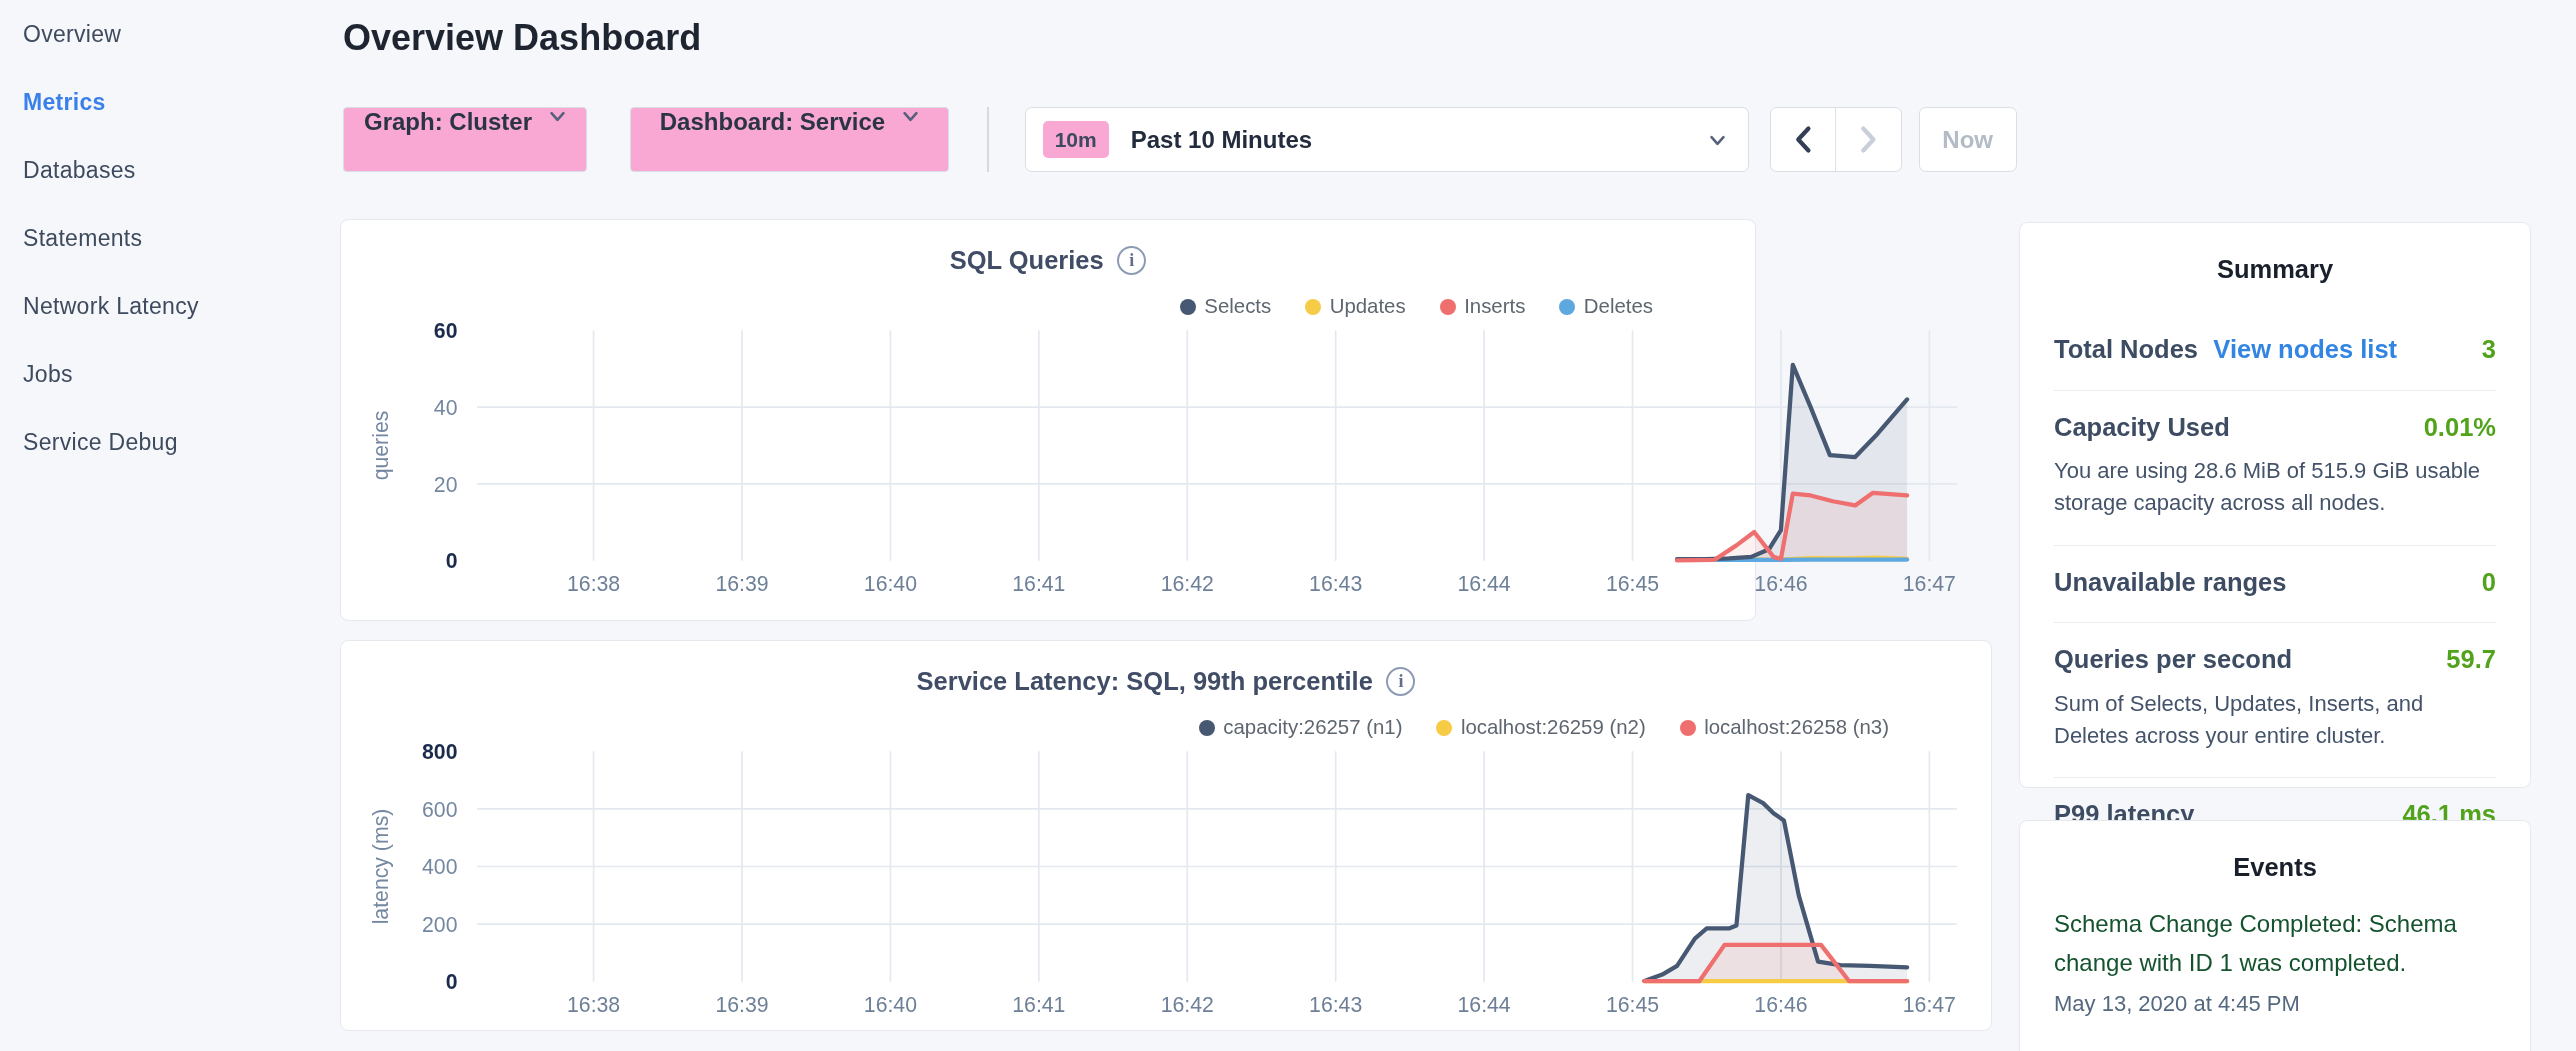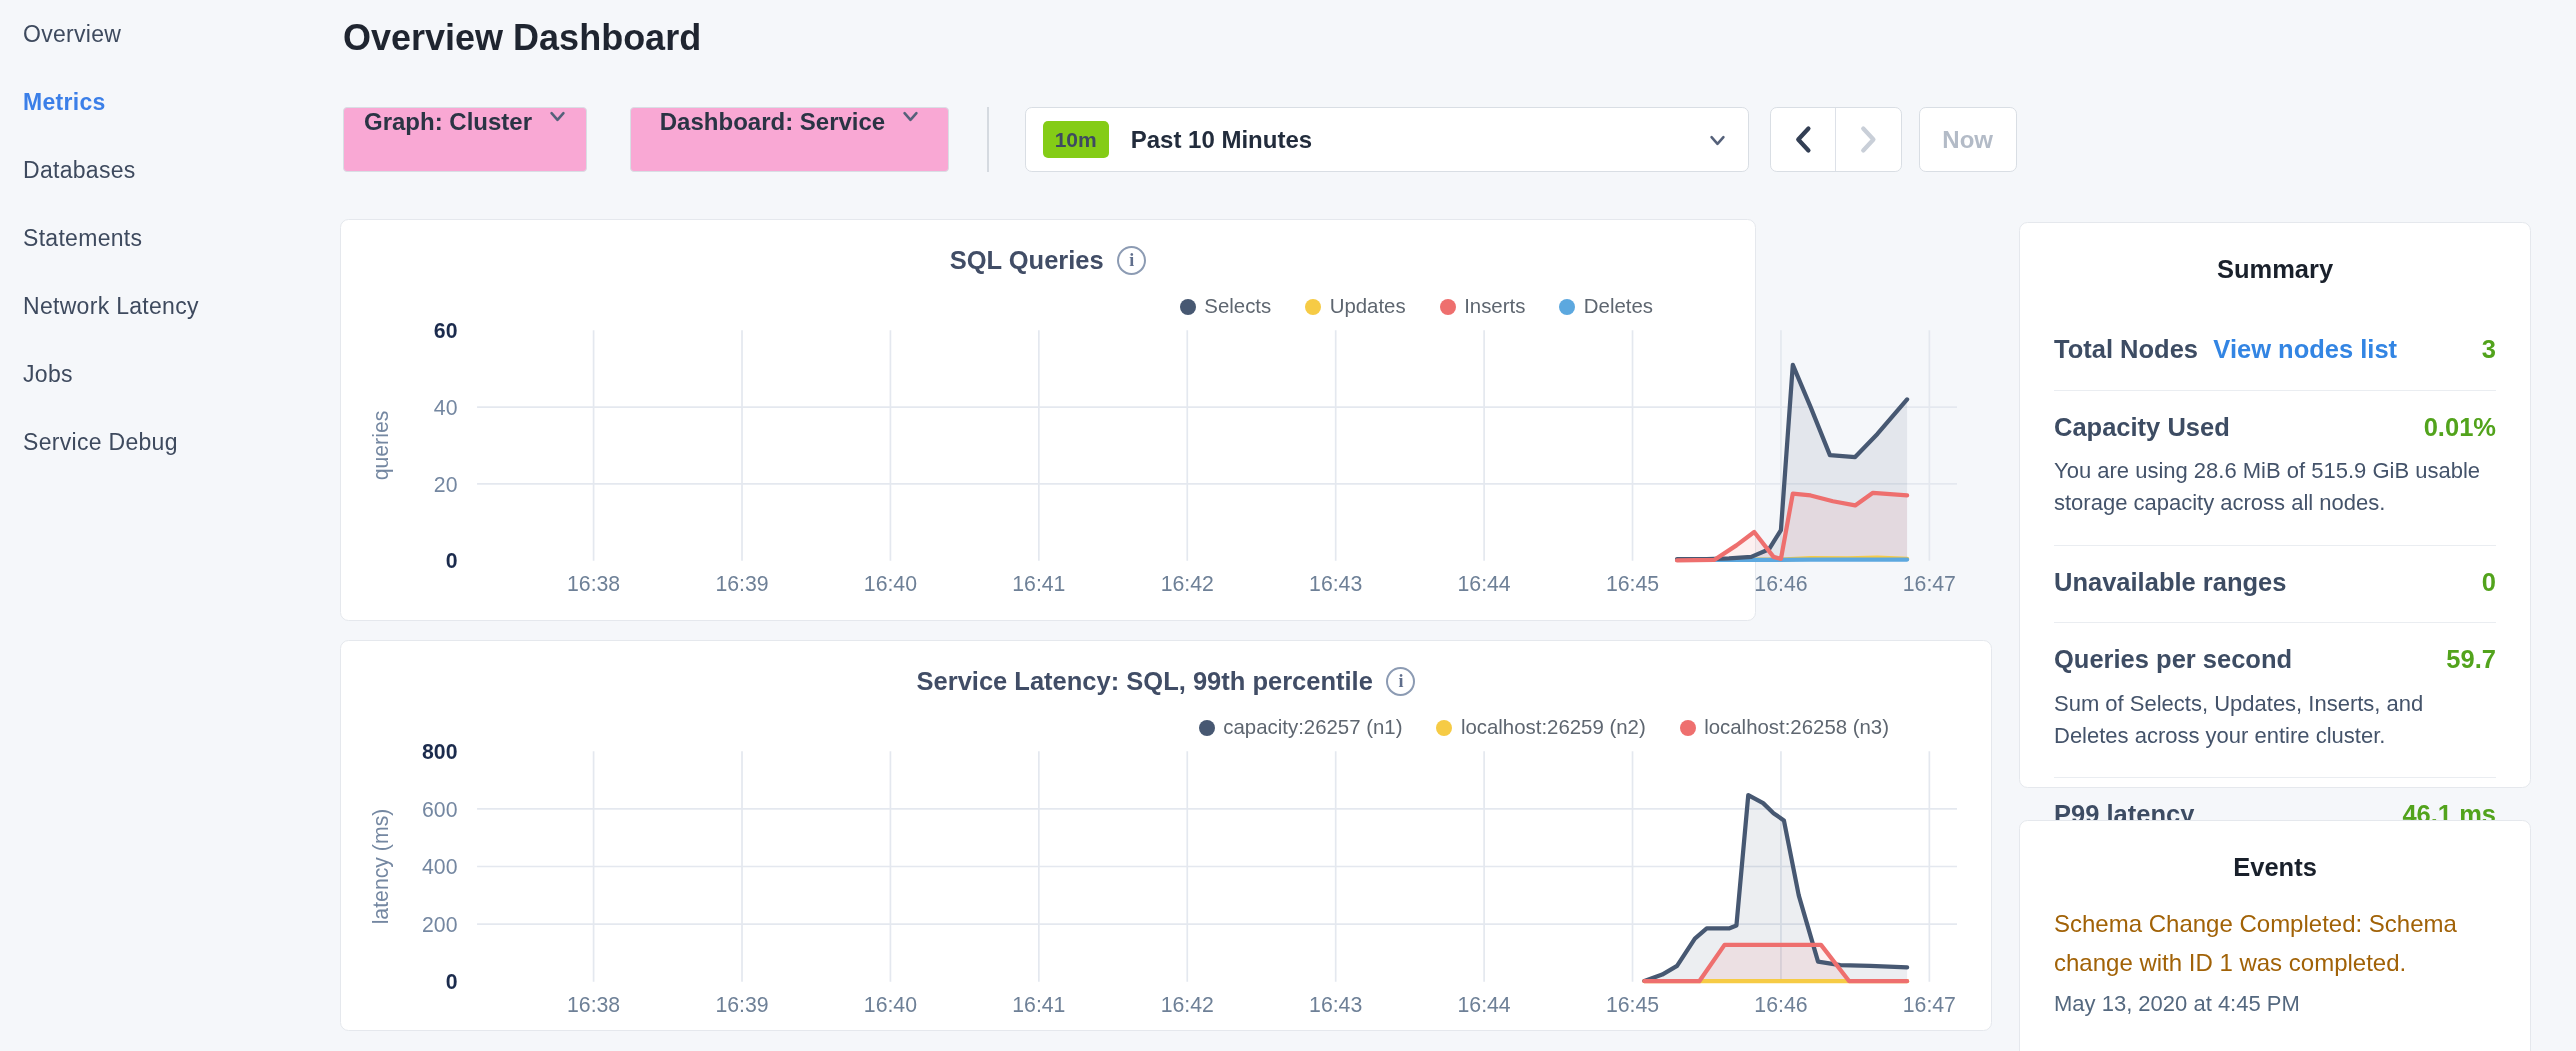--- a/index.html
+++ b/index.html
@@ -19,21 +19,21 @@
   .dd-btn { height:65px; background:#f9a8d4; border:1.7px solid #D9DEE4; border-radius:4px;
             display:flex; justify-content:center; gap:17px; font-size:24px;
             font-weight:700; color:#2A3444; cursor:pointer; }
   .dd-graph { width:244px; }
   .dd-dash { width:319px; margin-left:43px; }
   .chev-down { width:17px; height:17px; flex:0 0 auto; }
   .chev-down polyline, .chev-glyph polyline { fill:none; stroke:#55617A; stroke-width:3; stroke-linecap:round; stroke-linejoin:round; }
   .toolbar-divider { width:1.7px; background:#D5DAE0; margin-left:38px; height:65px; }
   .time-box { width:724px; margin-left:36px; background:#fff; border:1.7px solid #D9DEE4; border-radius:6.8px;
               display:flex; align-items:center; cursor:pointer; position:relative; }
-  .time-badge { margin-left:17px; background:#84cc16; border-radius:5.1px; padding:6.8px 12px;
+  .time-badge { margin-left:17px; background:#f9a8d4; border-radius:5.1px; padding:6.8px 12px;
                 font-size:21px; font-weight:700; color:#3E4A61; }
   .time-label { margin-left:22px; font-size:24px; font-weight:700; color:#222C3C; }
   .time-chev { position:absolute; right:22px; top:24px; }
   .pager { width:132px; margin-left:21px; display:flex; background:#fff; border:1.7px solid #D9DEE4; border-radius:6.8px; overflow:hidden; }
   .pager-half { flex:1; display:flex; align-items:center; justify-content:center; cursor:pointer; }
   .pager-half + .pager-half { border-left:1.7px solid #DDE1E8; }
   .arrow-ico { width:18.7px; height:29px; }
   .arrow-ico polyline { fill:none; stroke-width:5; stroke-linecap:round; stroke-linejoin:round; }
   .arrow-prev polyline { stroke:#333F54; }
   .arrow-next polyline { stroke:#C9CFD8; }
@@ -69,21 +69,21 @@
   .panel-heading { text-align:center; font-size:25.5px; font-weight:700; color:#19202B; padding-top:32px; }
   .summary-rows { padding:29px 34px 0 34px; }
   .sum-row { padding:22px 0 25.5px 0; border-bottom:1.7px solid #EAEDF1; }
   .sum-row:last-child { border-bottom:none; }
   .sum-line { display:flex; align-items:baseline; }
   .sum-label { font-size:25.5px; font-weight:700; color:#3D4C63; }
   .sum-link { font-size:25.5px; font-weight:700; color:#3385E3; margin-left:15.3px; cursor:pointer; }
   .sum-value { margin-left:auto; font-size:25.5px; font-weight:700; color:#52A31C; }
   .sum-desc { margin-top:13.6px; font-size:22px; line-height:32px; color:#44536A; }
   .events-body { padding:22px 34px 0 34px; }
-  .event-msg { font-size:24px; line-height:39px; color:#a16207; }
+  .event-msg { font-size:24px; line-height:39px; color:#14532d; }
   .event-time { margin-top:8.5px; font-size:22px; color:#54687F; }
 </style>
 </head>
 <body>
 
 <div id="app">
 
   <nav class="sidebar">
     <div class="nav-item">Overview</div>
     <div class="nav-item active">Metrics</div>

